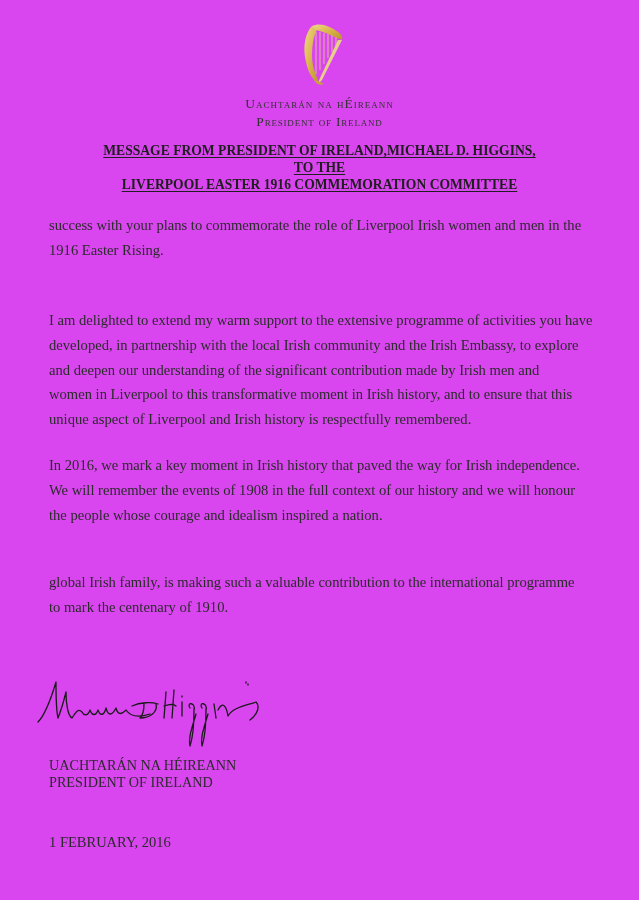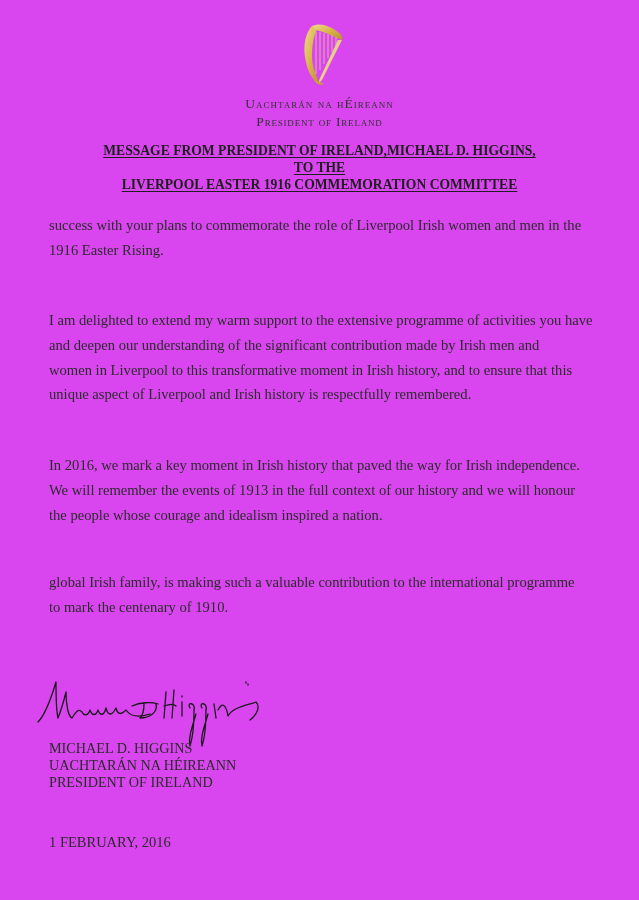--- a/index.html
+++ b/index.html
@@ -53,28 +53,29 @@
   <div class="title t2">TO THE</div>
   <div class="title t3">LIVERPOOL EASTER 1916 COMMEMORATION COMMITTEE</div>
 
   <div class="para p1">
     <span>success with your plans to commemorate the role of Liverpool Irish women and men in the</span>
     <span>1916 Easter Rising.</span>
   </div>
 
   <div class="para p2">
     <span>I am delighted to extend my warm support to the extensive programme of activities you have</span>
+    <span>developed, in partnership with the local Irish community and the Irish Embassy, to explore</span>
     <span>and deepen our understanding of the significant contribution made by Irish men and</span>
     <span>women in Liverpool to this transformative moment in Irish history, and to ensure that this</span>
     <span>unique aspect of Liverpool and Irish history is respectfully remembered.</span>
   </div>
 
   <div class="para p3">
     <span>In 2016, we mark a key moment in Irish history that paved the way for Irish independence.</span>
-    <span>We will remember the events of 1913 in the full context of our history and we will honour</span>
+    <span>We will remember the events of 1908 in the full context of our history and we will honour</span>
     <span>the people whose courage and idealism inspired a nation.</span>
   </div>
 
   <div class="para p4">
     <span>global Irish family, is making such a valuable contribution to the international programme</span>
     <span>to mark the centenary of 1910.</span>
   </div>
 
   <svg class="sig" viewBox="0 0 260 80">
     <g fill="none" stroke="#1a1a1a" stroke-width="1.3" stroke-linecap="round" stroke-linejoin="round">
@@ -83,18 +84,17 @@
       <path d="M132 20 L130 46 M130 34 C136 32, 140 32, 142 34 M140 18 L138 46"></path>
       <path d="M148 30 L148 44 M148 24 L148 25"></path>
       <path d="M156 36 C152 30, 162 30, 160 38 C160 50, 160 62, 156 74 C154 66, 158 56, 162 42"></path>
       <path d="M168 36 C164 30, 174 30, 172 38 C172 50, 172 62, 168 74 C166 66, 170 56, 174 42"></path>
       <path d="M180 32 L182 46 M184 38 C188 30, 192 32, 194 44 C198 36, 210 34, 222 30 C226 34, 224 42, 216 48"></path>
       <path d="M212 10 L212 11"></path>
       <path d="M214 12 L214 13"></path>
     </g>
   </svg>
 
-  <div class="signame s1">MICHAEL D. HIGGINS</div>
   <div class="signame s2">UACHTARÁN NA HÉIREANN</div>
   <div class="signame s3">PRESIDENT OF IRELAND</div>
 
   <div class="date">1 FEBRUARY, 2016</div>
 </div>
 
 </body></html>

